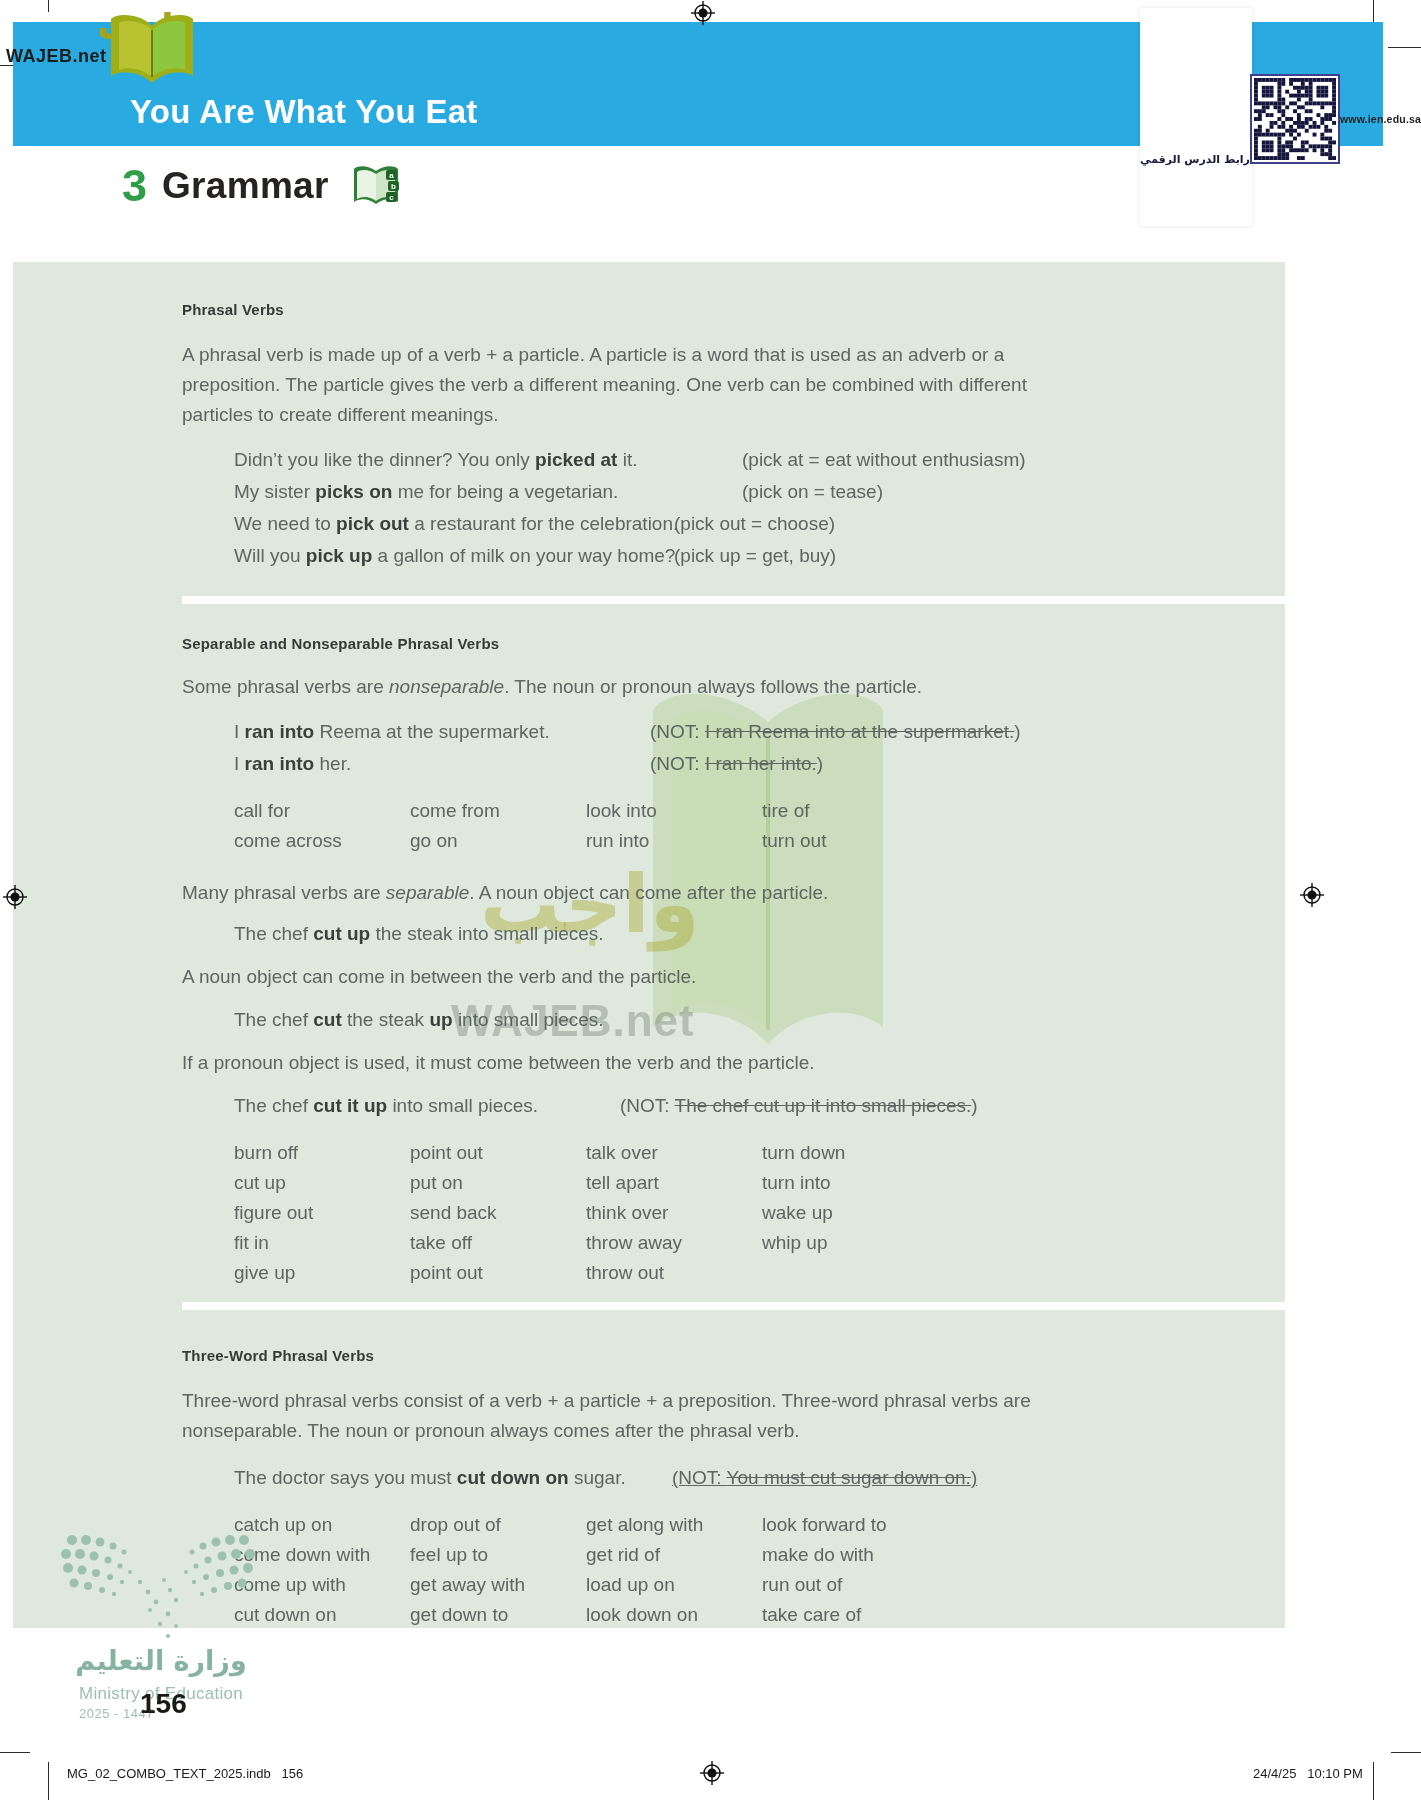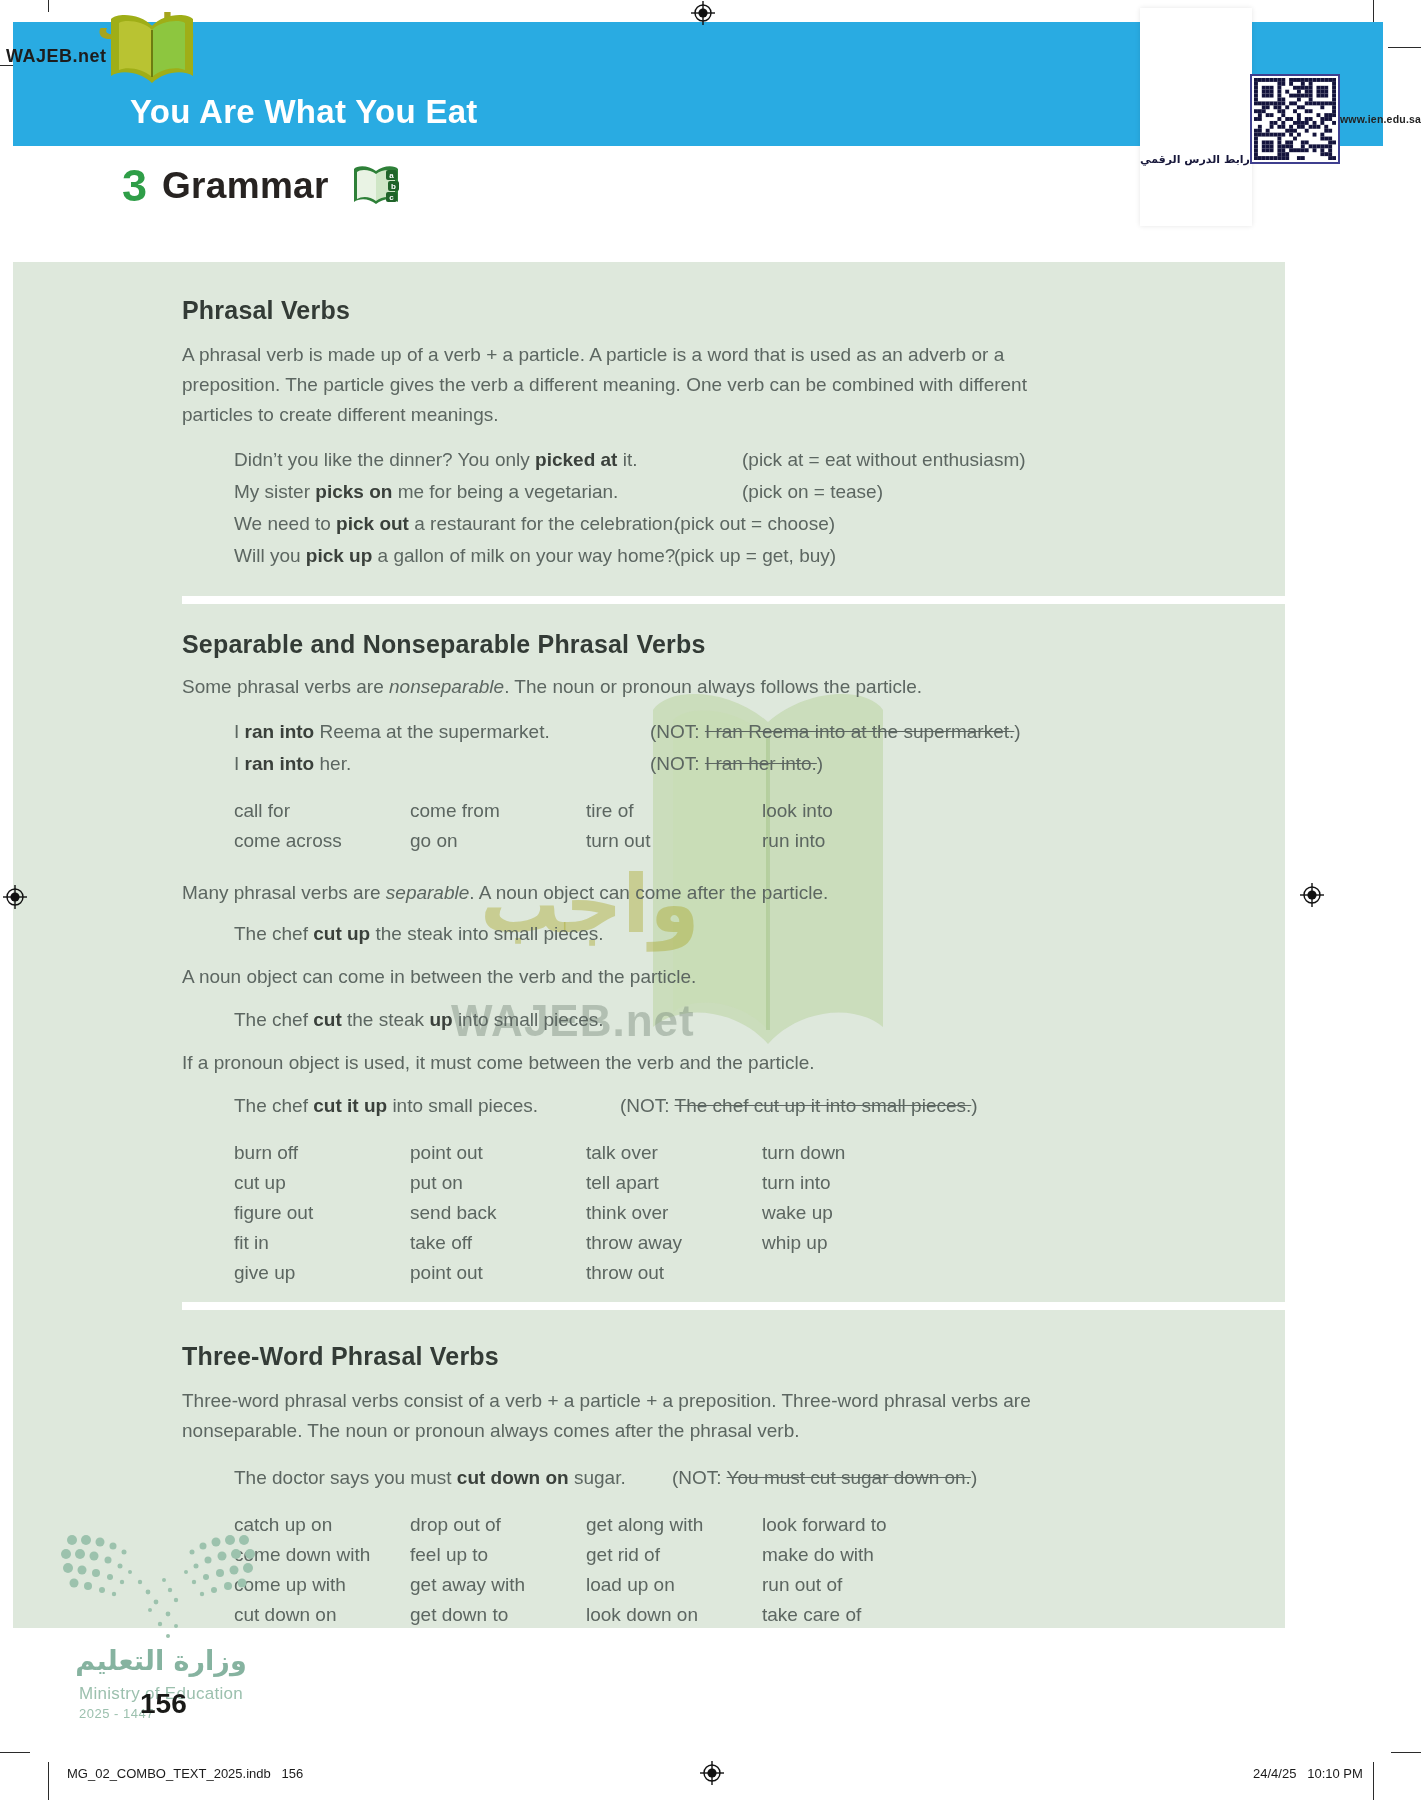--- a/index.html
+++ b/index.html
@@ -34,21 +34,21 @@
 
   
   .lesson-title{position:absolute;left:122px;top:156px;height:60px;display:flex;align-items:center;gap:15px;z-index:1;}
   .lesson-num{font-size:45px;font-weight:bold;color:#2f9e48;}
   .lesson-name{font-size:37px;font-weight:bold;color:#272321;letter-spacing:.3px;}
   .dict-icon{margin-left:6px;}
 
   
   .panel{position:absolute;left:13px;top:262px;width:1272px;height:1366px;background:#dee8dc;z-index:1;}
   .content{position:relative;z-index:2;padding-left:169px;font-size:19px;color:#5c6661;}
-  h2{margin:0;font-size:25px;line-height:28px;color:#333b36;letter-spacing:.2px;}
+  h2{margin:0;font-size:15px;line-height:28px;color:#333b36;letter-spacing:.2px;}
   .body{margin:0;line-height:30px;width:885px;}
   .examples{margin-left:52px;}
   .ex-row{position:relative;height:32px;line-height:32px;white-space:nowrap;}
   .ex-row .note{position:absolute;top:0;}
   .b{font-weight:bold;color:#3a403b;}
   .i{font-style:italic;}
   .strike{text-decoration:line-through;}
   .divider{height:8px;background:#ffffff;width:100%;}
   .verbtable{display:flex;margin-left:52px;}
   .vcol{width:176px;}
@@ -421,26 +421,26 @@
     <div class="verbtable" style="margin-top:16px;">
         <div class="vcol">
           <div class="verb">call for</div>
           <div class="verb">come across</div>
         </div>
         <div class="vcol">
           <div class="verb">come from</div>
           <div class="verb">go on</div>
         </div>
         <div class="vcol">
+          <div class="verb">look into</div>
+          <div class="verb">run into</div>
+        </div>
+        <div class="vcol">
           <div class="verb">tire of</div>
           <div class="verb">turn out</div>
-        </div>
-        <div class="vcol">
-          <div class="verb">look into</div>
-          <div class="verb">run into</div>
         </div>
       </div>
 
     <p class="body" style="margin-top:22px;"><span>Many phrasal verbs are </span><span class="i">separable</span><span>. A noun object can come after the particle.</span></p>
     <div class="examples" style="margin-top:10px;">
         <div class="ex-row"><span class="sent"><span>The chef </span><span class="b">cut up</span><span> the steak into small pieces.</span></span></div>
       </div>
     <p class="body" style="margin-top:12px;">A noun object can come in between the verb and the particle.</p>
     <div class="examples" style="margin-top:12px;">
         <div class="ex-row"><span class="sent"><span>The chef </span><span class="b">cut</span><span> the steak </span><span class="b">up</span><span> into small pieces.</span></span></div>
@@ -477,21 +477,21 @@
           <div class="verb">wake up</div>
           <div class="verb">whip up</div>
         </div>
       </div>
 
     <div class="divider" style="margin-top:14px;"></div>
 
     <h2 style="margin-top:32px;">Three-Word Phrasal Verbs</h2>
     <p class="body" style="margin-top:16px;">Three-word phrasal verbs consist of a verb + a particle + a preposition. Three-word phrasal verbs are nonseparable. The noun or pronoun always comes after the phrasal verb.</p>
     <div class="examples" style="margin-top:16px;">
-        <div class="ex-row"><span class="sent"><span>The doctor says you must </span><span class="b">cut down on</span><span> sugar.</span></span><span class="note" style="left: 438px;"><span>(NOT: </span><span class="strike">You must cut sugar down on.</span><span>)</span></span></div>
+        <div class="ex-row"><span class="sent"><span>The doctor says you must </span><span class="b">cut down on</span><span> sugar.</span></span><span class="note" style="left: 438px; text-decoration: underline;"><span>(NOT: </span><span class="strike">You must cut sugar down on.</span><span>)</span></span></div>
       </div>
     <div class="verbtable" style="margin-top:16px;">
         <div class="vcol">
           <div class="verb">catch up on</div>
           <div class="verb">come down with</div>
           <div class="verb">come up with</div>
           <div class="verb">cut down on</div>
         </div>
         <div class="vcol">
           <div class="verb">drop out of</div>

